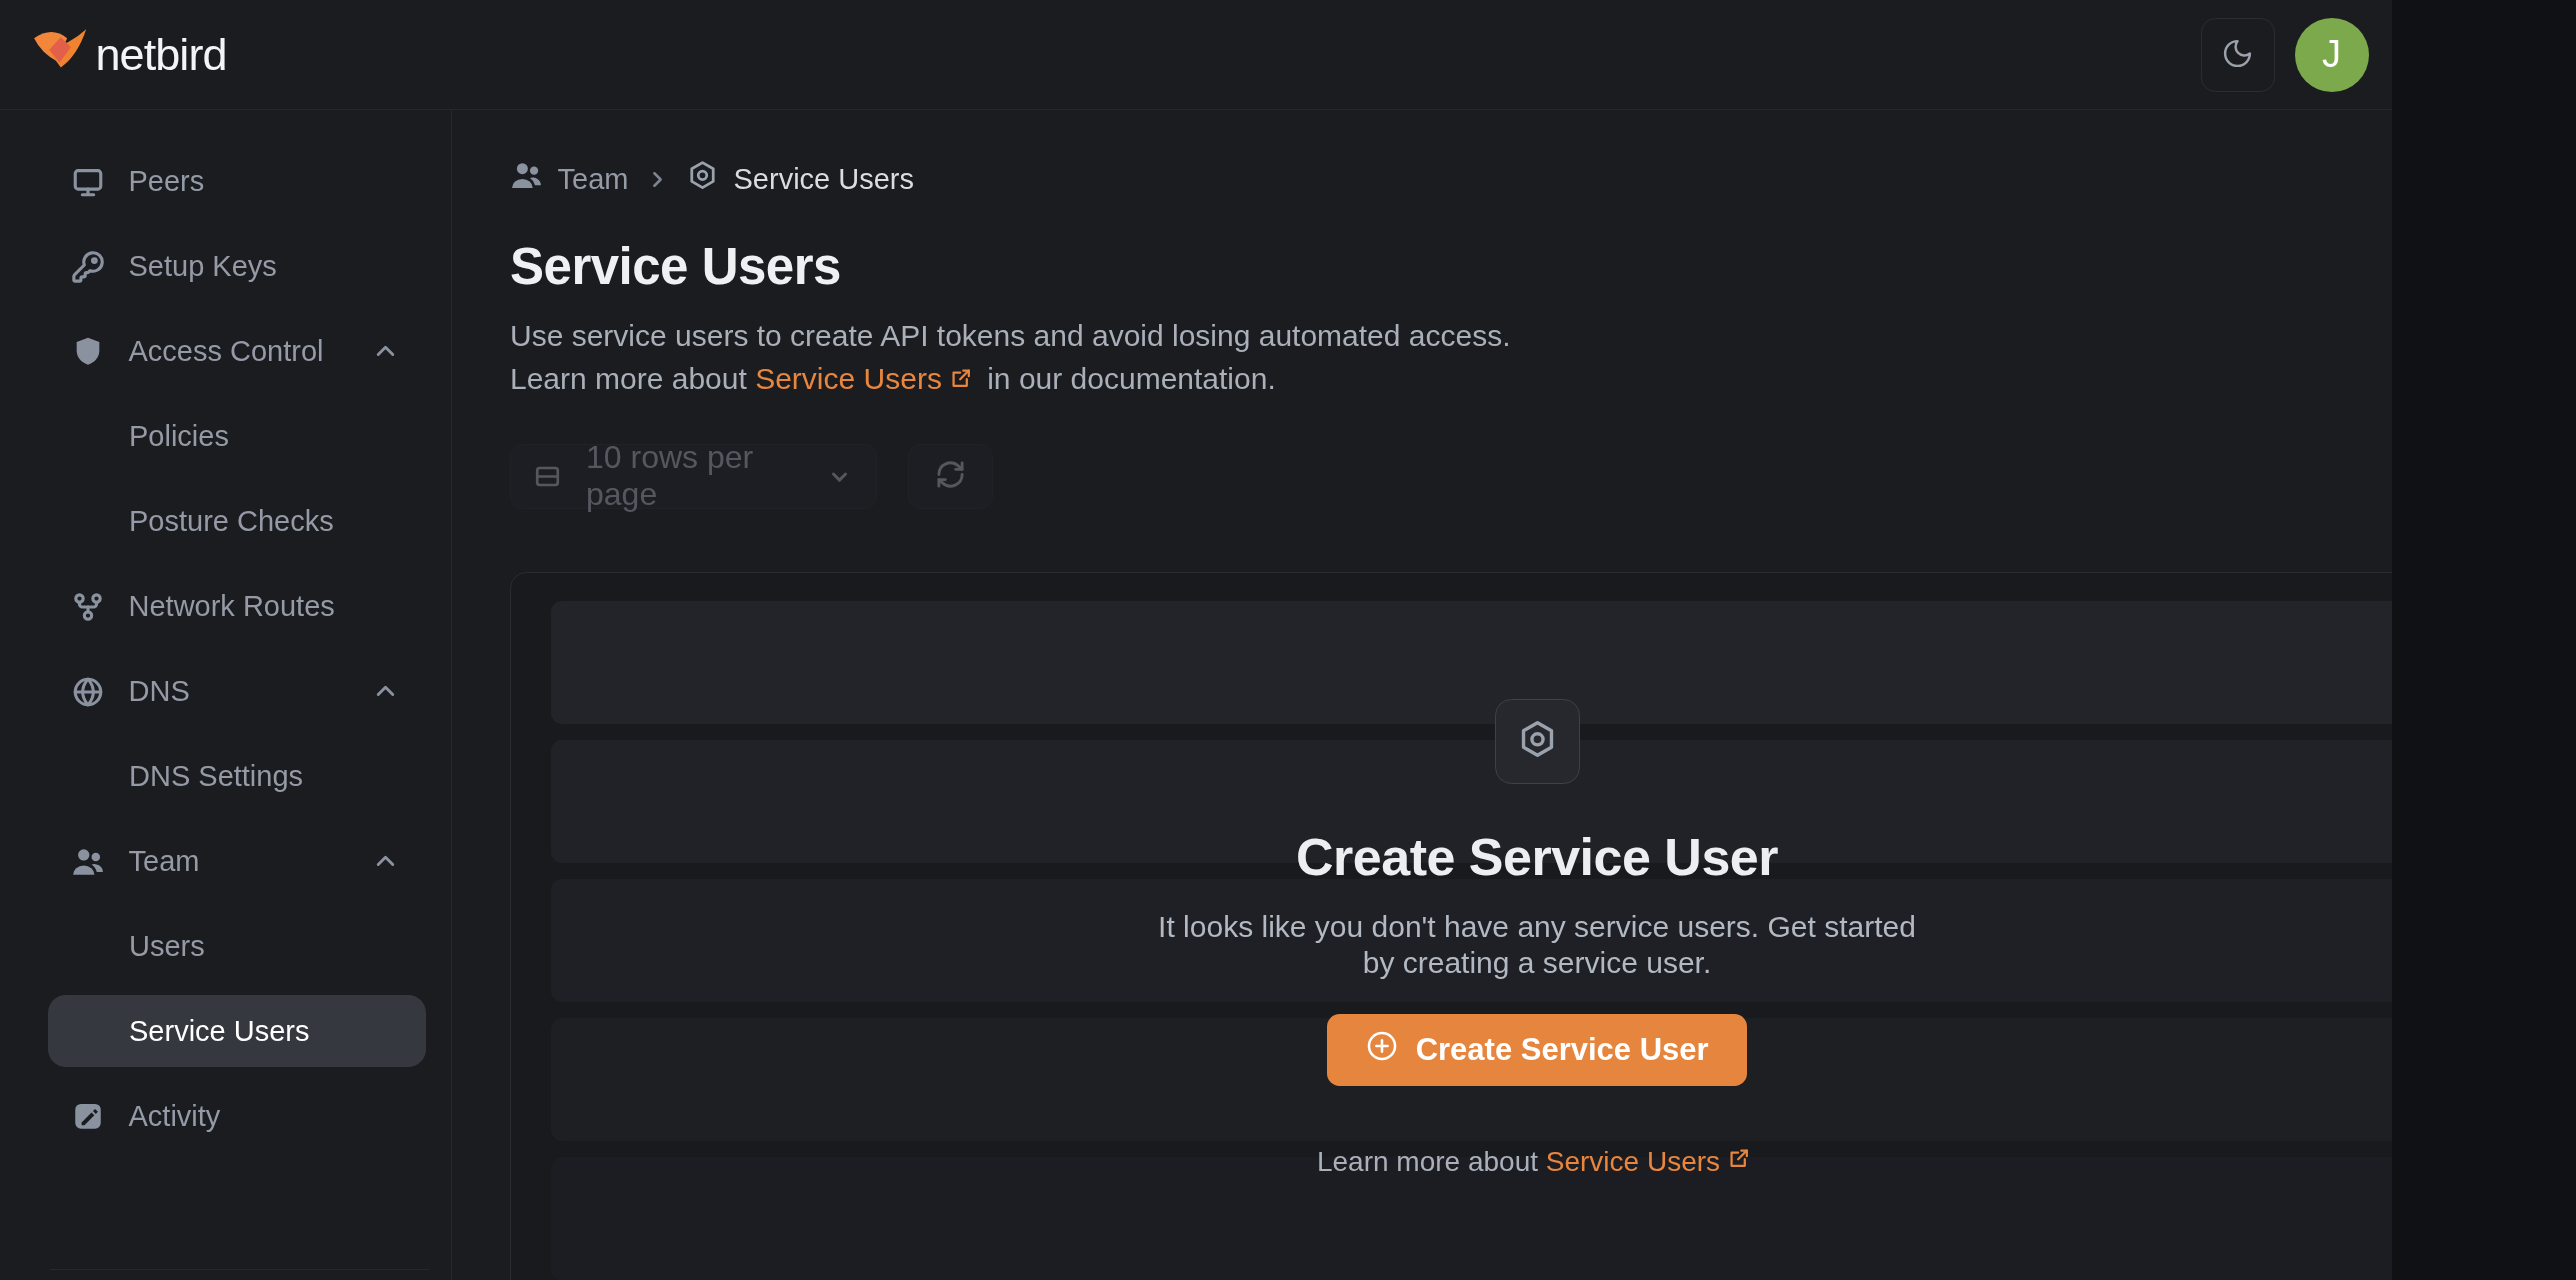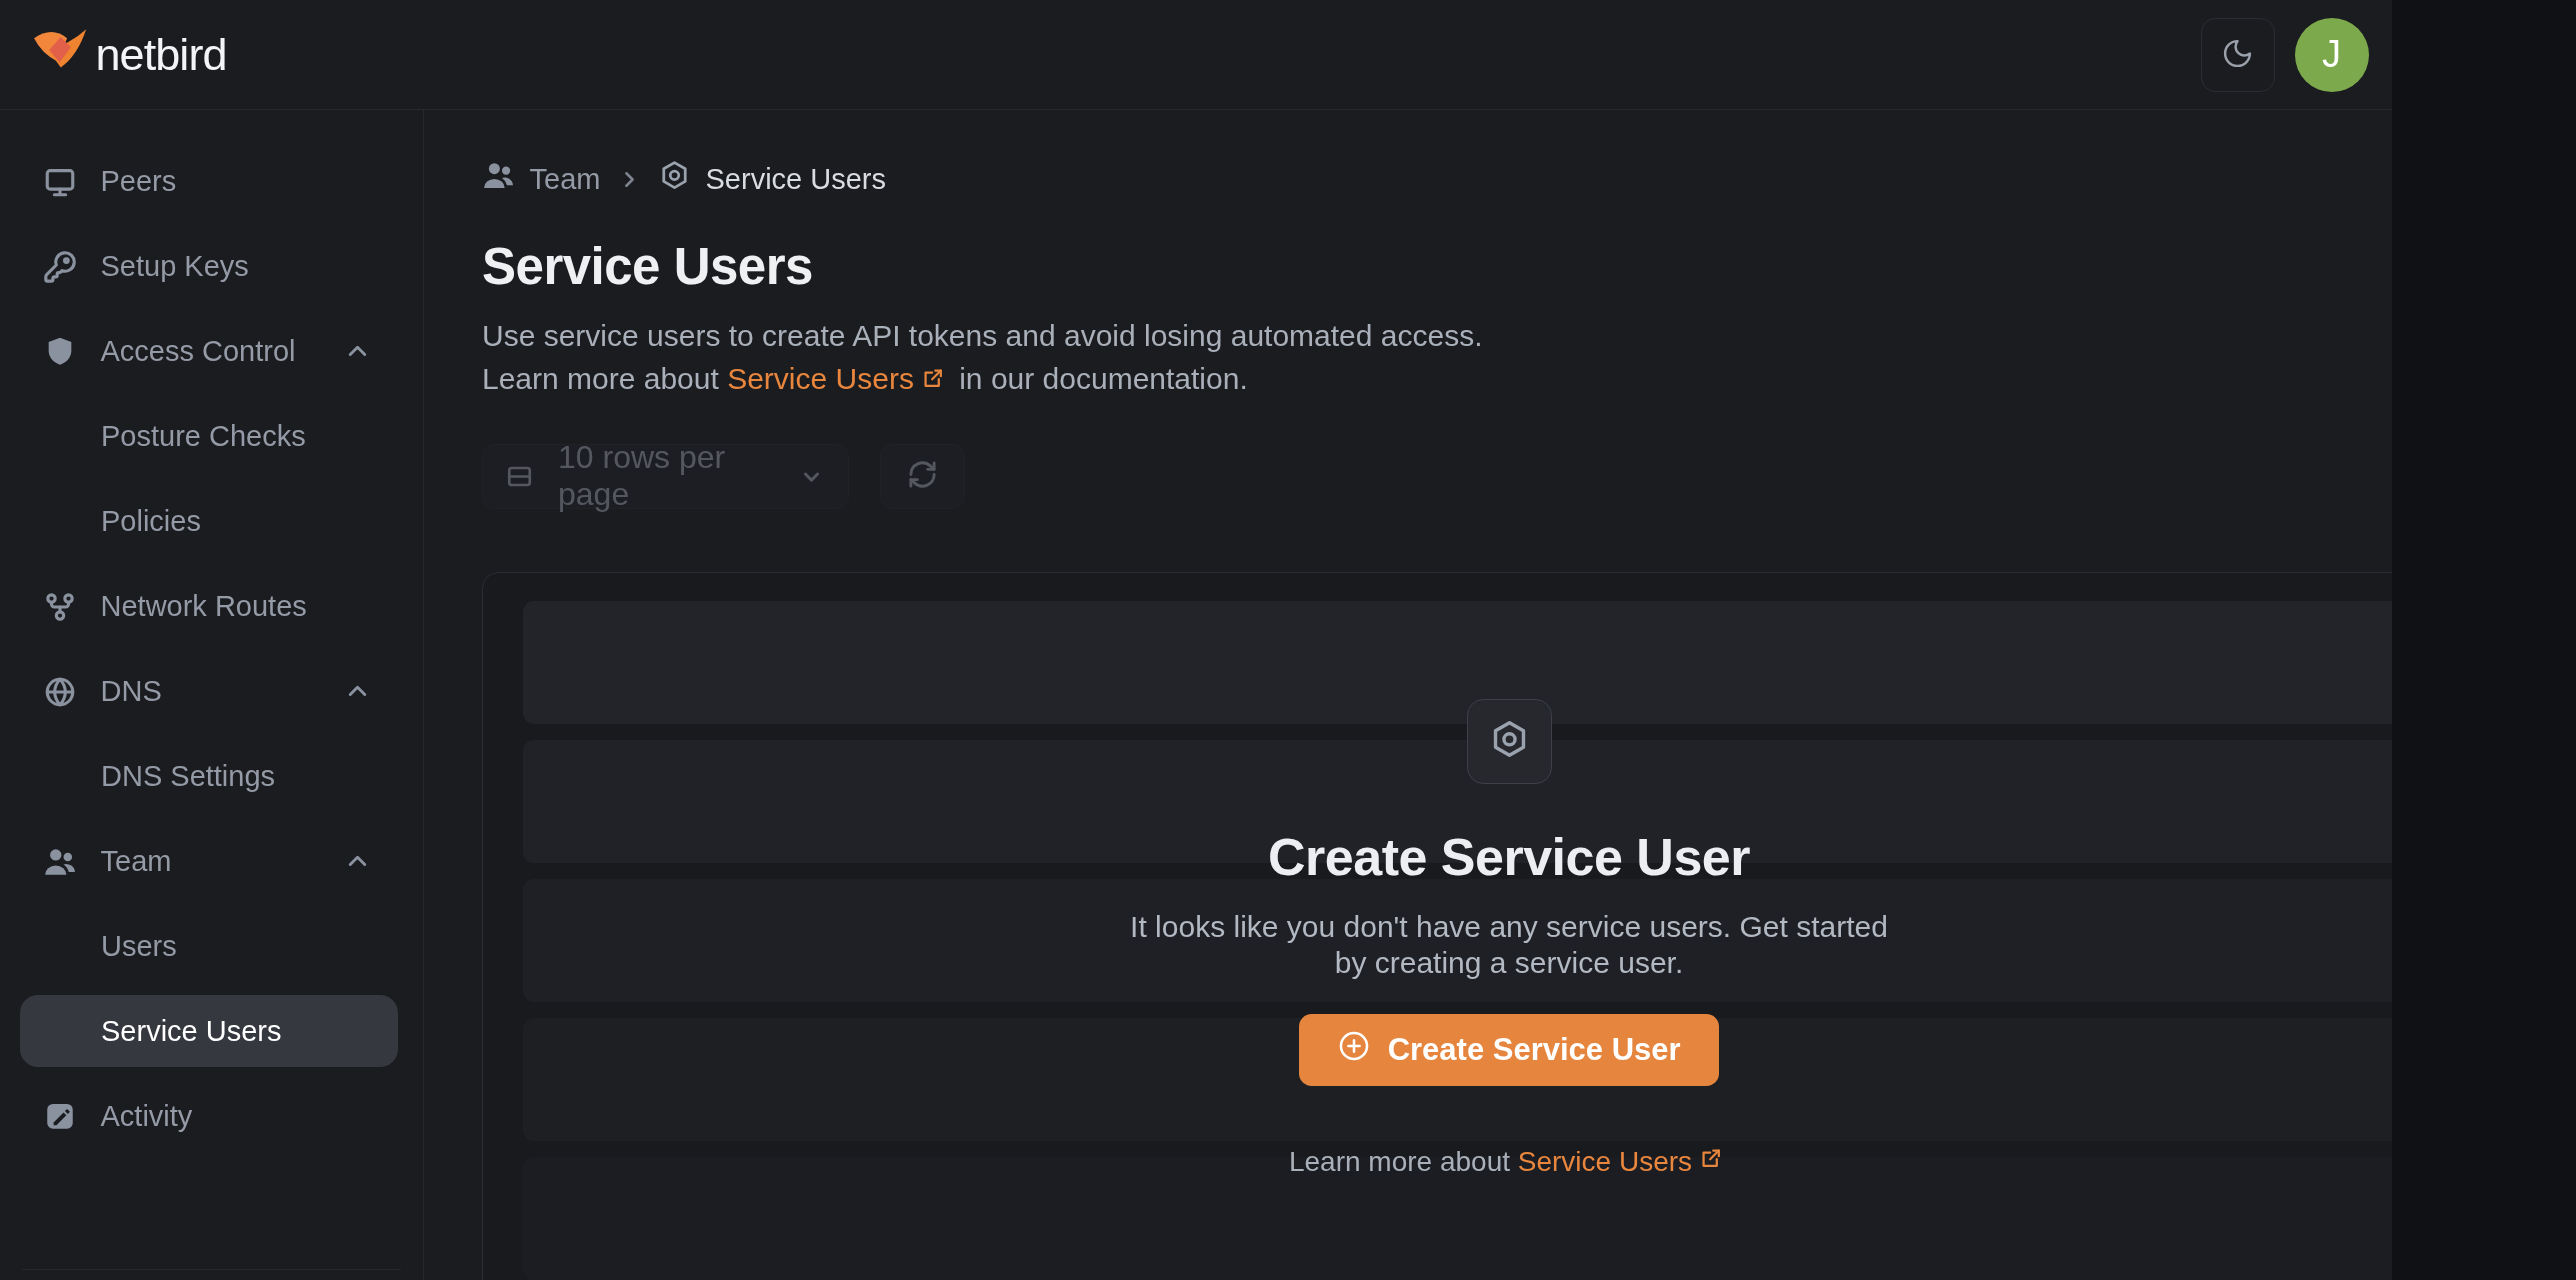--- a/index.html
+++ b/index.html
@@ -21,21 +21,21 @@
   .theme-btn {
     width:74px; height:74px; border:0.9px solid #2b2d34; border-radius:14.5px;
     display:flex; align-items:center; justify-content:center; color:#9aa1ab; cursor:pointer;
     background:transparent;
   }
   .avatar {
     width:74px; height:74px; border-radius:50%; background:#7CA94B; color:#ffffff;
     display:flex; align-items:center; justify-content:center; font-size:38px; cursor:pointer;
   }
   
-  .body { display:flex; height:1171px; }
+  .body { display:flex; height:1171px;margin-left:28px; }
   .sidebar {
     position:relative; width:424px; flex:0 0 424px; border-right:0.9px solid #27282e;
     padding-top:29px; color:#949ba6;
   }
   .nav-item {
     height:85px; display:flex; align-items:center; padding-left:43px;
     font-size:29px; color:#949ba6; cursor:pointer;
   }
   .nav-item .ic { width:34px; height:34px; margin-right:23.5px; display:flex; align-items:center; justify-content:center; color:#8a92a0; }
   .nav-item .ic svg { width:34px; height:34px; }
@@ -162,25 +162,25 @@
         </span>
         <span class="lbl">Access Control</span>
         <span class="chev">
           <svg viewBox="0 0 24 24" fill="none" stroke="currentColor" stroke-width="2.4" stroke-linecap="round" stroke-linejoin="round">
               <path d="M6 14.5l6-6 6 6"></path>
             </svg>
         </span>
       </div>
 
       <div class="nav-item sub">
+        <span class="lbl">Policies</span>
+      </div>
+
+      <div class="nav-item sub">
         <span class="lbl">Posture Checks</span>
-      </div>
-
-      <div class="nav-item sub">
-        <span class="lbl">Policies</span>
       </div>
 
       <div class="nav-item">
         <span class="ic">
           <svg viewBox="0 0 24 24" fill="none" stroke="currentColor" stroke-width="2.2" stroke-linecap="round" stroke-linejoin="round">
               <circle cx="6" cy="6" r="2.6"></circle>
               <circle cx="18" cy="6" r="2.6"></circle>
               <circle cx="12" cy="18" r="2.6"></circle>
               <path d="M6 8.6V10a2 2 0 0 0 2 2h8a2 2 0 0 0 2-2V8.6"></path>
               <path d="M12 12v3.4"></path>

